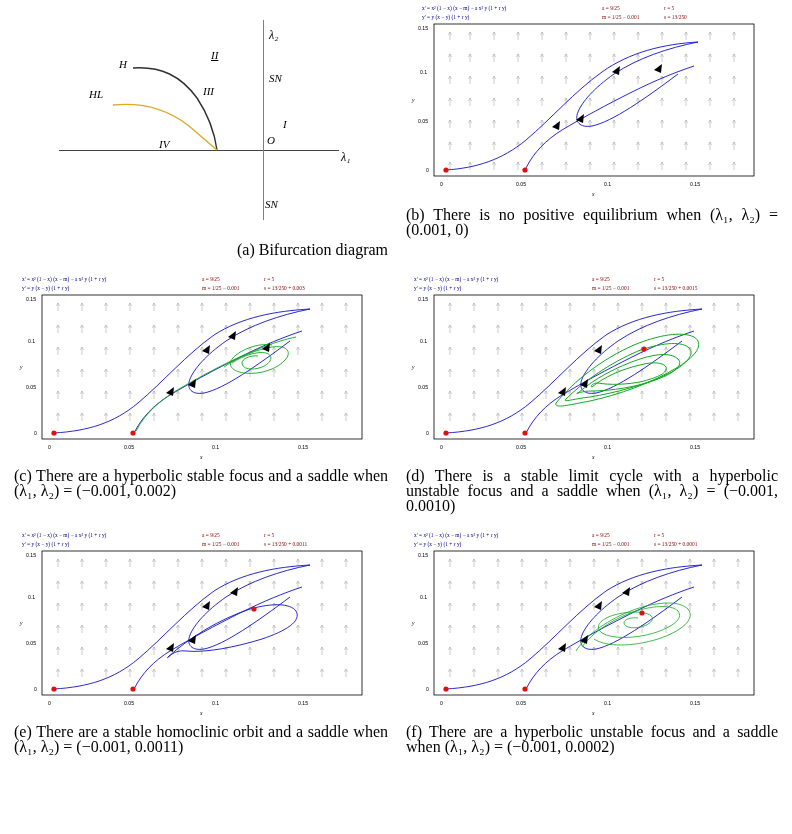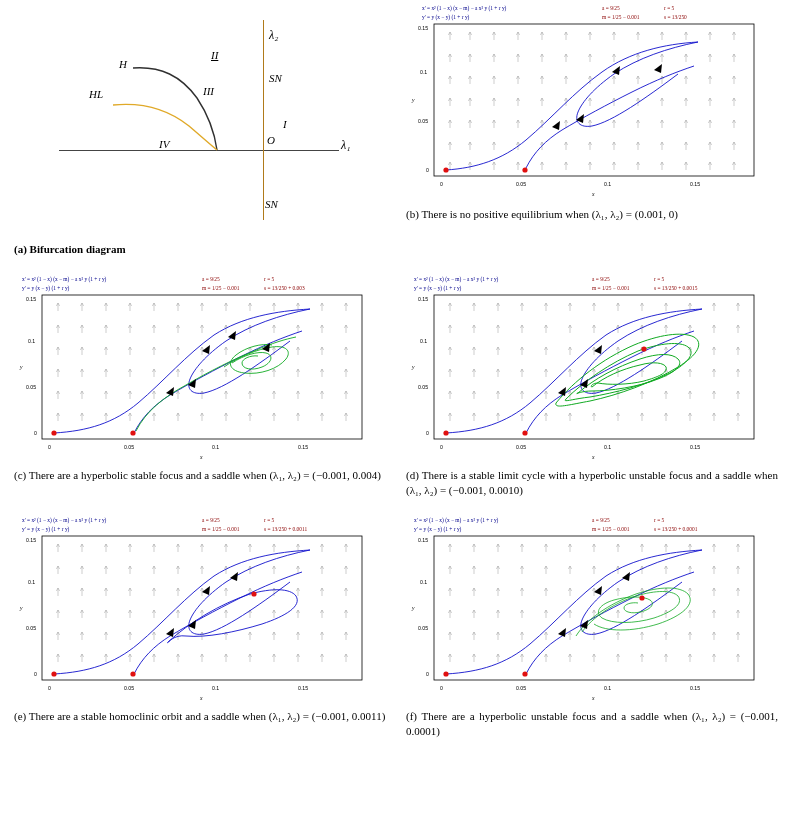--- a/index.html
+++ b/index.html
@@ -13,27 +13,27 @@
   }
   .page{position:relative;width:792px;height:834px;}
 
   
   .row{display:flex;width:792px;}
   .cell{box-sizing:border-box;}
   .cell.left{width:396px;padding-left:14px;padding-right:8px;}
   .cell.right{width:396px;padding-left:10px;padding-right:14px;}
 
   .caption{
-    font-size:11px;
+    font-size:16px;
     line-height:15px;
     text-align:justify;
     font-family:"Liberation Serif", serif;
     margin-top:7px;
   }
-  .caption.center{text-align:left;font-weight:bold;}
+  .caption.center{text-align:right;}
 
   
   .bif{
     position:relative;
     width:300px;height:225px;
     margin:10px auto 0 auto;
   }
   .bif .axisH{
     position:absolute;left:8px;top:140px;width:280px;height:0;
     border-top:1px solid #444;
@@ -83,21 +83,21 @@
         <div class="lbl" style="left:68px;top:48px;">H</div>
         <div class="lbl" style="left:38px;top:78px;">HL</div>
         <div class="lbl" style="left:160px;top:39px;text-decoration:underline;">II</div>
         <div class="lbl" style="left:117px;top:75px;margin-left:35px;">III</div>
         <div class="lbl" style="left:108px;top:128px;">IV</div>
         <div class="lbl" style="left:232px;top:108px;">I</div>
         <div class="lbl" style="left:218px;top:62px;">SN</div>
         <div class="lbl" style="left:214px;top:188px;">SN</div>
         <div class="lbl" style="left:216px;top:124px;">O</div>
         <div class="lbl sm" style="left:218px;top:18px;">λ₂</div>
-        <div class="lbl sm" style="left:290px;top:128px;">λ₁</div>
+        <div class="lbl sm" style="left:290px;top:140px;">λ₁</div>
       </div>
       <div class="caption center">(a) Bifurcation diagram</div>
     </div>
 
     <div class="cell right">
       <div class="pp">
         <svg width="364" height="200" viewBox="0 0 364 200">
 
           <text class="eqtext" x="16" y="10">x' = x² (1 − x) (x − m) − a x² y (1 + r y)</text>
           <text class="eqtext" x="16" y="19">y' = y (x − y) (1 + r y)</text>
@@ -379,21 +379,21 @@
             <text class="ticklbl" x="284" y="178">0.15</text>
             <text class="ticklbl" x="20" y="164">0</text>
             <text class="ticklbl" x="12" y="118">0.05</text>
             <text class="ticklbl" x="14" y="72">0.1</text>
             <text class="ticklbl" x="12" y="30">0.15</text>
             <text class="axname" x="186" y="188">x</text>
             <text class="axname" x="6" y="98">y</text>
           </g>
         </svg>
       </div>
-      <div class="caption">(c) There are a hyperbolic stable focus and a saddle when (λ₁, λ₂) = (−0.001, 0.004)</div>
+      <div class="caption">(c) There are a hyperbolic stable focus and a saddle when (λ₁, λ₂) = (−0.001, 0.002)</div>
     </div>
 
     <div class="cell right">
       <div class="pp">
         <svg width="364" height="190" viewBox="0 0 364 190">
           <text class="eqtext" x="8" y="10">x' = x² (1 − x) (x − m) − a x² y (1 + r y)</text>
           <text class="eqtext" x="8" y="19">y' = y (x − y) (1 + r y)</text>
           <text class="partext" x="186" y="10">a = 9/25</text>
           <text class="partext" x="248" y="10">r = 5</text>
           <text class="partext" x="186" y="19">m = 1/25 − 0.001</text>
@@ -781,17 +781,17 @@
             <text class="ticklbl" x="284" y="178">0.15</text>
             <text class="ticklbl" x="20" y="164">0</text>
             <text class="ticklbl" x="12" y="118">0.05</text>
             <text class="ticklbl" x="14" y="72">0.1</text>
             <text class="ticklbl" x="12" y="30">0.15</text>
             <text class="axname" x="186" y="188">x</text>
             <text class="axname" x="6" y="98">y</text>
           </g>
         </svg>
       </div>
-      <div class="caption">(f) There are a hyperbolic unstable focus and a saddle when (λ₁, λ₂) = (−0.001, 0.0001)</div>
+      <div class="caption">(f) There are a hyperbolic unstable focus and a saddle when (λ₁, λ₂) = (−0.001, 0.0002)</div>
     </div>
   </div>
 
 </div>
 
 </body></html>

